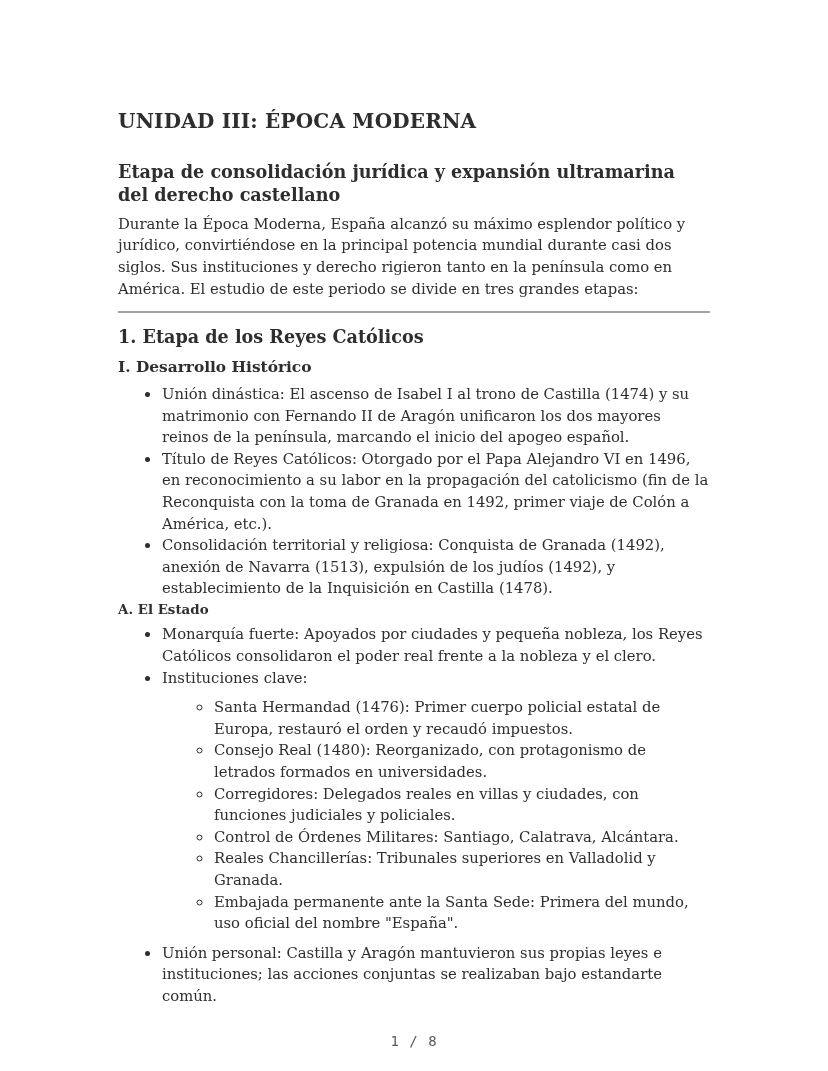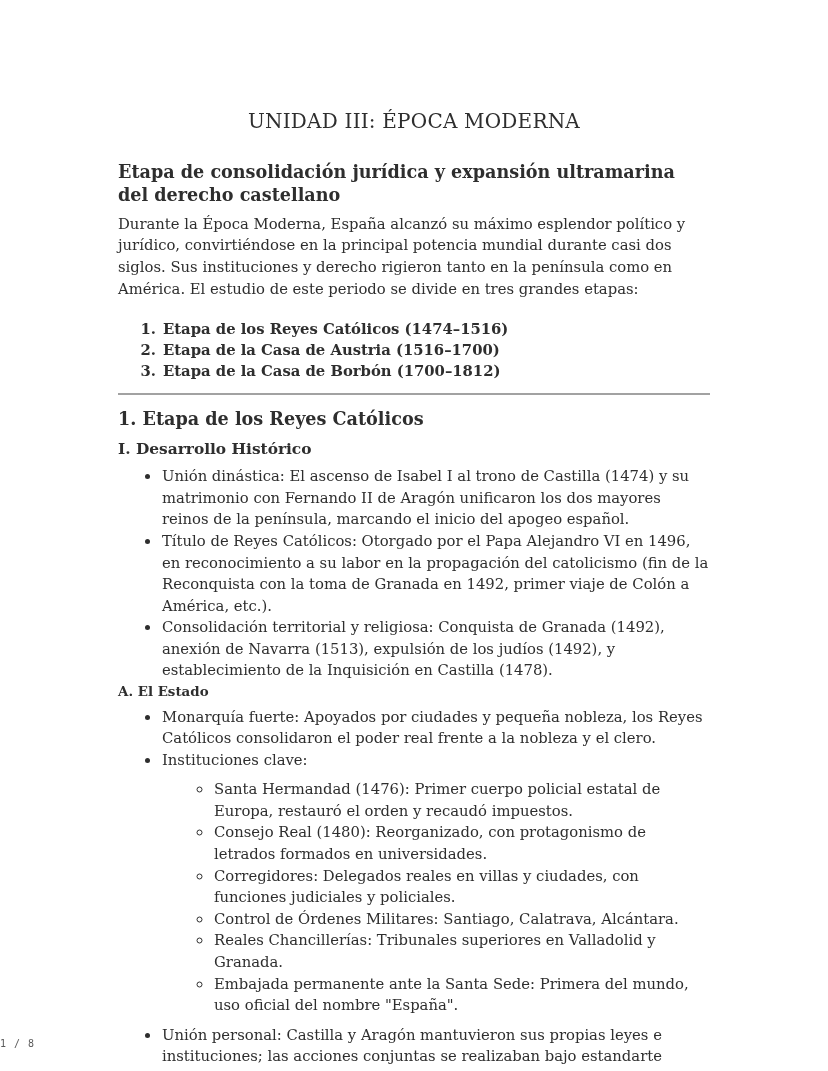--- a/index.html
+++ b/index.html
@@ -12,22 +12,21 @@
     font-family: "DejaVu Serif", serif;
     position: relative;
     overflow: hidden;
   }
   .page {
     padding: 108px 118px 0 118px;
     width: 828px;
   }
   .doc-title {
     font-size: 20px;
-    font-weight: normal;
-    text-align: center;
+    font-weight: bold;
     margin: 0 0 26px 0;
     line-height: 1.3;
     letter-spacing: 0.2px;
   }
   .doc-subtitle {
     font-size: 17.6px;
     font-weight: bold;
     line-height: 1.33;
     margin: 14px 0 6px 0;
   }
@@ -80,43 +79,38 @@
     padding-left: 43px;
     list-style-type: circle;
   }
   ul.bullets li { padding-left: 1px; }
   .lead { font-weight: normal; }
   .footer {
     position: absolute;
     left: 0;
     right: 0;
     bottom: 22px;
-    text-align: left;
+    text-align: center;
     font-family: "DejaVu Sans Mono", monospace;
-    font-size: 10px;
+    font-size: 14px;
     color: #5a5a5a;
     letter-spacing: 1px;
   }
 </style>
 </head>
 <body>
 
 <div class="page">
 
   <h1 class="doc-title">UNIDAD III: ÉPOCA MODERNA</h1>
 
   <h2 class="doc-subtitle">Etapa de consolidación jurídica y expansión ultramarina del derecho castellano</h2>
 
   <p class="intro">Durante la Época Moderna, España alcanzó su máximo esplendor político y jurídico, convirtiéndose en la principal potencia mundial durante casi dos siglos. Sus instituciones y derecho rigieron tanto en la península como en América. El estudio de este periodo se divide en tres grandes etapas:</p>
 
-  <ol class="stages">
-    <li>Etapa de los Reyes Católicos (1474–1516)</li>
-    <li>Etapa de la Casa de Austria (1516–1700)</li>
-    <li>Etapa de la Casa de Borbón (1700–1812)</li>
-  </ol>
 
   <hr class="divider">
 
   <h2 class="section-heading">1. Etapa de los Reyes Católicos</h2>
 
   <h3 class="subsection-heading">I. Desarrollo Histórico</h3>
 
   <ul class="bullets">
     <li>
       <span class="lead">Unión dinástica:</span><span> El ascenso de Isabel I al trono de Castilla (1474) y su matrimonio con Fernando II de Aragón unificaron los dos mayores reinos de la península, marcando el inicio del apogeo español.</span>

